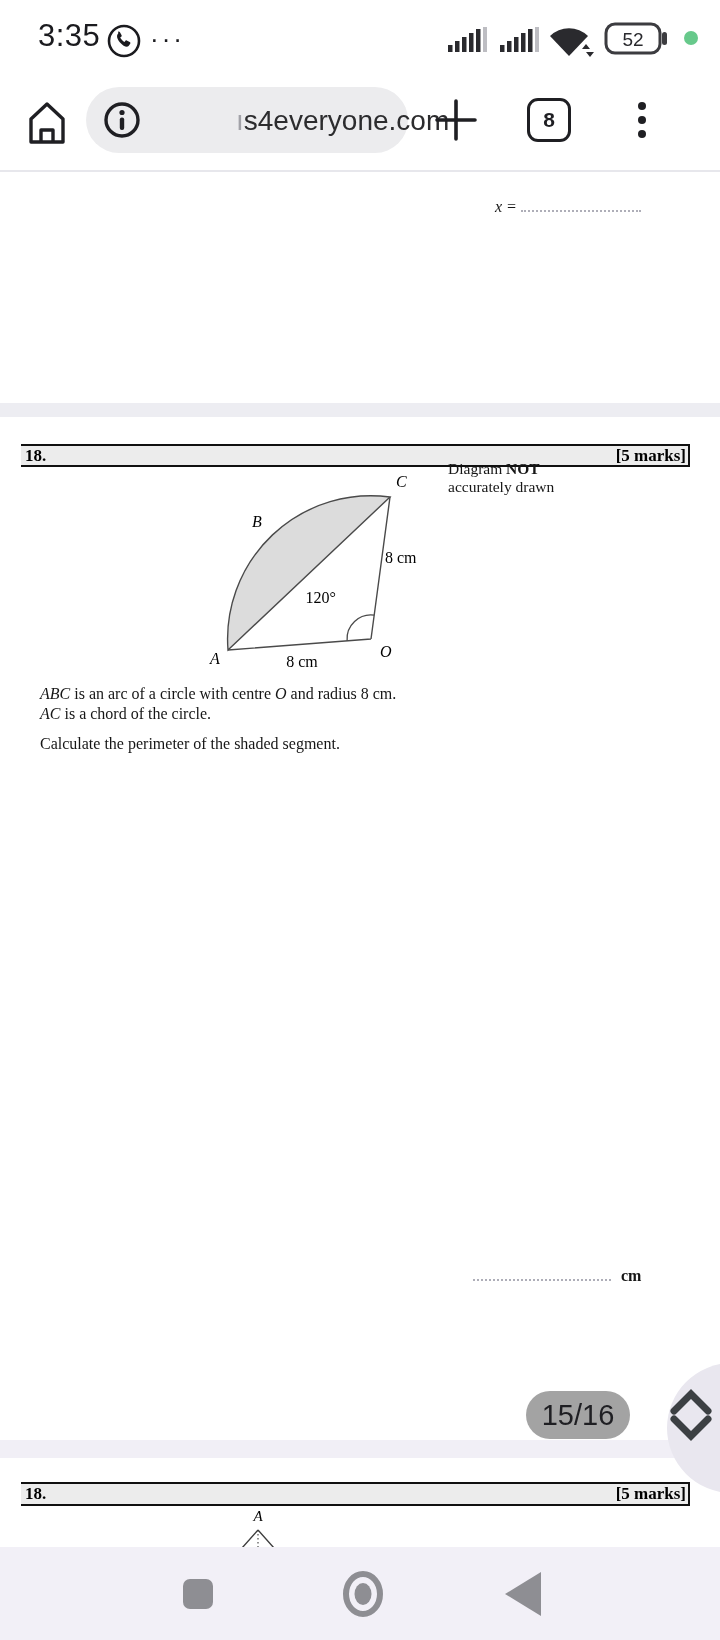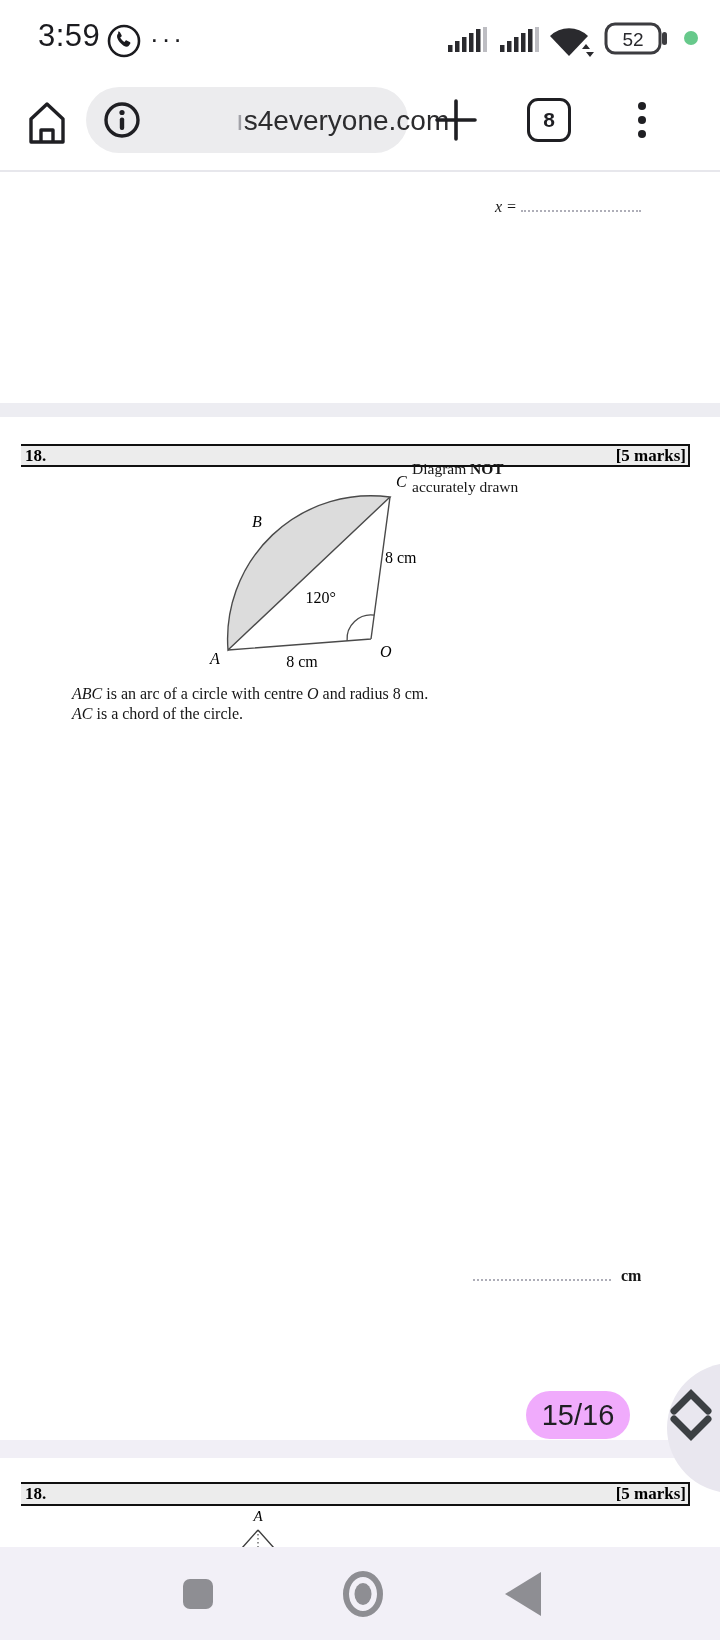--- a/index.html
+++ b/index.html
@@ -23,40 +23,40 @@
   .serif{font-family:"Liberation Serif",serif;color:#161616;}
   .gapband{left:0;width:720px;background:#ededf2;}
   .qbar{left:21px;width:667px;height:19px;background:#ececec;border-top:2px solid #101010;
         border-bottom:2px solid #101010;border-right:2px solid #101010;
         display:flex;justify-content:space-between;align-items:center;
         font-family:"Liberation Serif",serif;font-weight:700;font-size:17px;color:#000;gap:20px;}
   .qbar .num{padding-left:4px;}
   .qbar .marks{padding-right:2px;}
   .dotted{display:inline-block;border-bottom:2px dotted #aeaeb8;height:16px;vertical-align:baseline;}
   #x-answer{left:495px;top:194px;font-size:16px;}
-  #note{left:412px;top:460px;font-size:15.5px;line-height:18px;}
-  #qtext{left:40px;top:684px;font-size:16px;line-height:19.5px;margin-left:32px;}
+  #note{left:448px;top:460px;font-size:15.5px;line-height:18px;}
+  #qtext{left:40px;top:684px;font-size:16px;line-height:19.5px;}
   #qtext .gap{margin-top:11px;}
   #cm-answer{left:473px;top:1263px;font-size:16px;font-weight:bold;}
 
   
-  #page-pill{left:526px;top:1391px;width:104px;height:48px;border-radius:24px;background:#f0abfc;
+  #page-pill{left:526px;top:1391px;width:104px;height:48px;border-radius:24px;background:#a3a3a3;
              display:flex;align-items:center;justify-content:center;font-size:29px;color:#1f1f23;}
   #scroll-fab{left:667px;top:1363px;width:130px;height:130px;border-radius:50%;background:#e9e7ef;}
 
   
   #navbar{left:0;top:1547px;width:720px;height:93px;background:#f2f0f7;}
   #nav-recents{left:183px;top:1579px;width:30px;height:30px;background:#8e8e93;border-radius:7px;}
 </style>
 </head>
 <body>
 
 <div id="screen">
 
-  <div class="abs" id="status-time">3:59</div>
+  <div class="abs" id="status-time">3:35</div>
 
   <svg class="abs" style="left:106px;top:23px;" width="36" height="36" viewBox="0 0 36 36">
     <circle cx="18" cy="18" r="15" fill="none" stroke="#1b1b1f" stroke-width="2.6"></circle>
     <path d="M12.2 10.6 c-1.8 1.8 -1.6 5 1.8 8.9 c3.4 3.9 6.7 4.9 8.6 3.6 l1.6 -2.4 c.4 -.6 .2 -1.4 -.5 -1.7 l-3 -1.5 c-.5 -.3 -1.2 -.1 -1.5 .4 l-.7 1 c-1.6 -.7 -3.6 -2.8 -4.3 -4.4 l1 -.7 c.5 -.4 .7 -1 .4 -1.5 l-1.5 -2.9 c-.3 -.7 -1.2 -.9 -1.9 -.8 z" fill="#1b1b1f"></path>
   </svg>
 
   <div class="abs" id="status-dots">···</div>
 
   <svg class="abs" style="left:448px;top:16px;" width="256" height="48" viewBox="0 0 256 48">
 
@@ -148,20 +148,21 @@
   </svg>
 
   <div class="abs serif" id="note">
     <div><span>Diagram </span><b>NOT</b></div>
     <div>accurately drawn</div>
   </div>
 
   <div class="abs serif" id="qtext">
       <div><i>ABC</i><span> is an arc of a circle with centre </span><i>O</i><span> and radius 8 cm.</span></div>
       <div><i>AC</i><span> is a chord of the circle.</span></div>
+      <div class="gap"><span>Calculate the perimeter of the shaded segment.</span></div>
     </div>
 
   <div class="abs serif" id="cm-answer">
     <span class="dotted" style="width:138px;"></span>
     <span style="margin-left:6px;">cm</span>
   </div>
 
   <div class="abs gapband" style="top:1440px;height:18px;background:#f1eff6;"></div>
 
   <div class="abs qbar" style="top:1482px;height:20px;">

